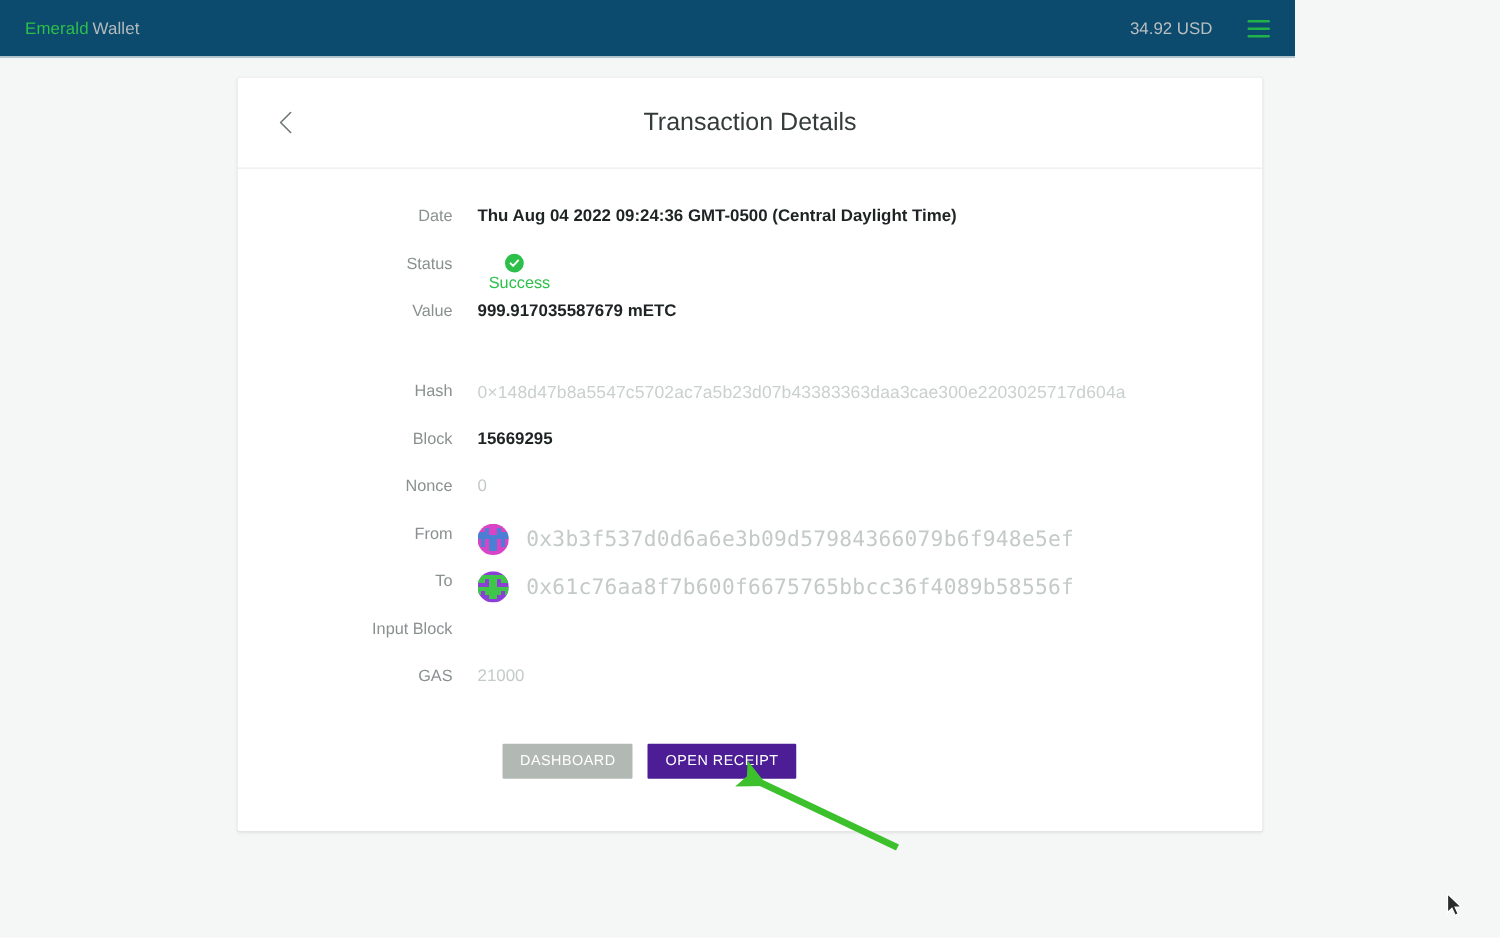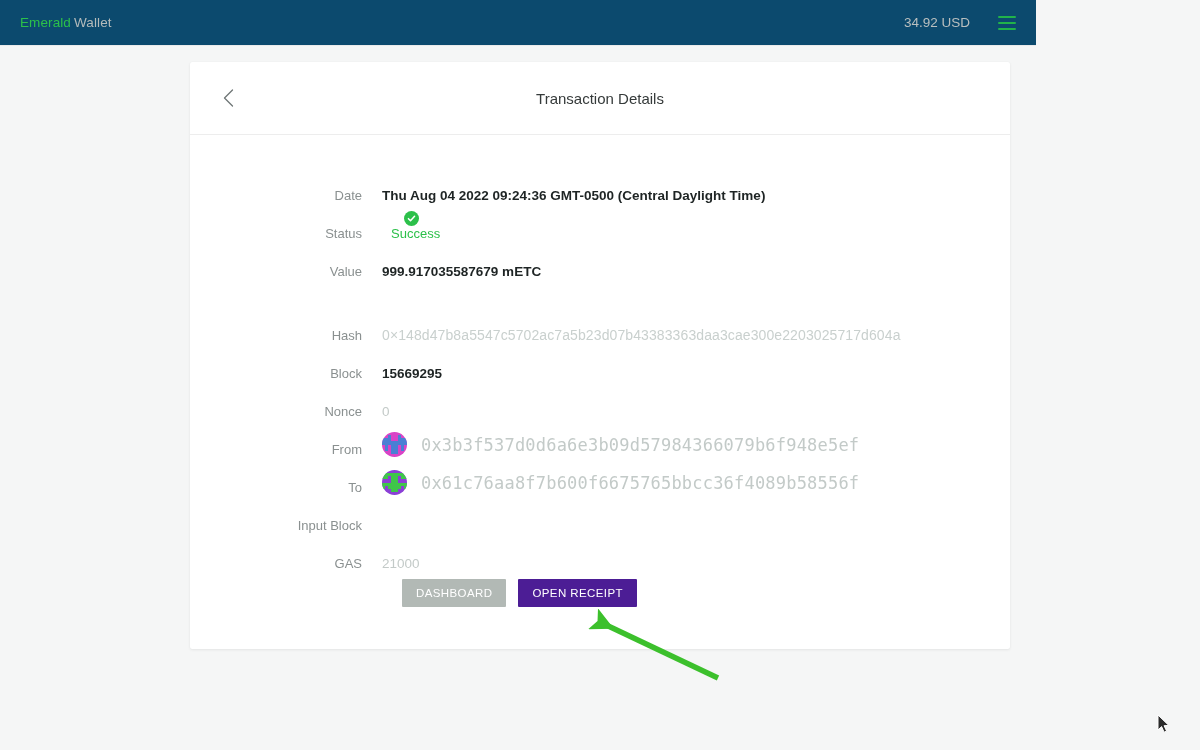--- a/index.html
+++ b/index.html
@@ -95,33 +95,33 @@
     height: 28px;
     display: flex;
     align-items: center;
     justify-content: center;
     cursor: pointer;
   }
 
   #page-title {
     width: 100%;
     text-align: center;
-    font-size: 15px;
+    font-size: 20px;
     color: #353a3a;
     font-weight: 400;
   }
 
   #card-body {
     padding: 30px 0 42px 0;
   }
 
   
   .row {
     display: flex;
-    align-items: flex-end;
+    align-items: flex-start;
     min-height: 38px;
   }
   .row-label {
     width: 192px;            
     text-align: right;
     padding-right: 20px;
     font-size: 13px;
     color: #8a9090;
     white-space: nowrap;
     flex: 0 0 auto;
@@ -175,21 +175,21 @@
     border-radius: 50%;
     flex: 0 0 auto;
     margin-right: 14px;
     overflow: hidden;
   }
 
   
   #button-row {
     display: flex;
     align-items: center;
-    margin-top: 8px;
+    margin-top: 24px;
   }
   #button-row .spacer { width: 212px; flex: 0 0 auto; }
 
   .btn {
     height: 28px;
     padding: 0 14px;
     border: none;
     font-family: "Liberation Sans", sans-serif;
     font-size: 11.5px;
     letter-spacing: 0.4px;

